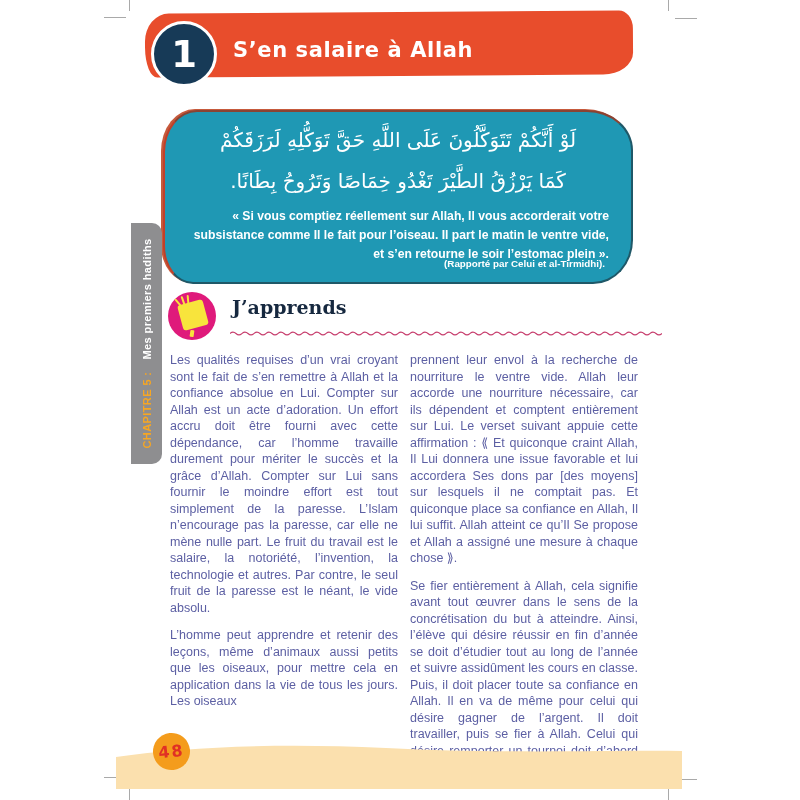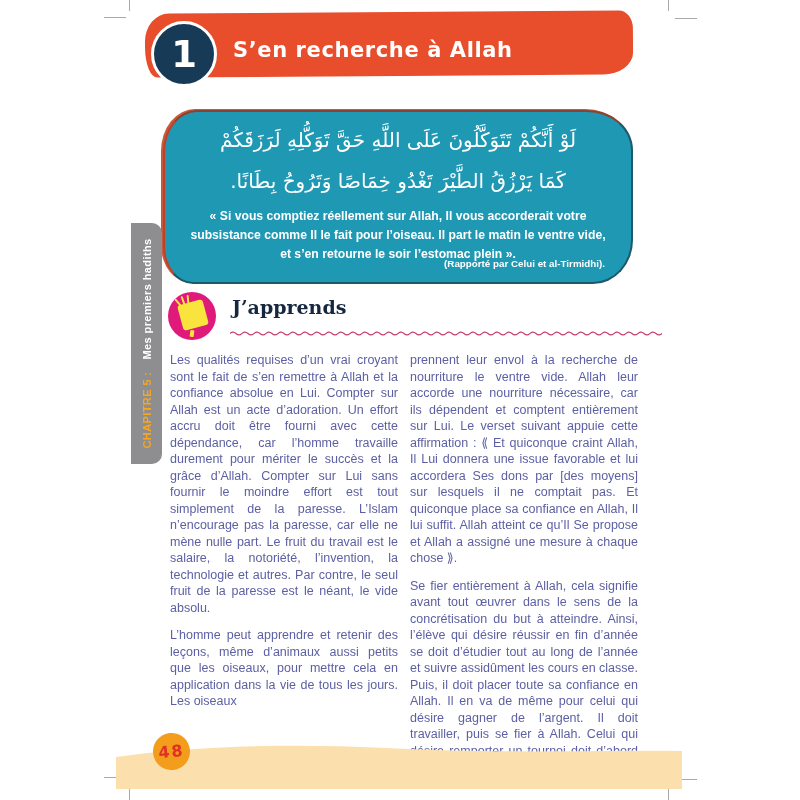--- a/index.html
+++ b/index.html
@@ -18,21 +18,21 @@
           font-family:"DejaVu Sans",sans-serif;}
   
   .hadith-box{position:absolute;left:163px;top:96px;width:470px;height:174px;background:#1F98B4;
           box-sizing:border-box;padding:8px 22px 10px 22px;
           border:2px solid;border-color:#8a4333 #1f5868 #1f5868 #c0402a;
           border-radius:34px 46px 40px 30px / 42px 40px 44px 38px;
           box-shadow:-2px -1px 0 0 #c65a3c;margin-top:14px;}
   .arabic{direction:rtl;text-align:center;color:#ffffff;font-family:"DejaVu Sans",sans-serif;
           font-size:20px;line-height:41px;}
   .translation{margin-top:5px;color:#ffffff;font-weight:bold;font-size:12.2px;line-height:19px;
-          text-align:center;}
+          text-align:right;}
   .source{position:absolute;right:26px;bottom:13px;color:#ffffff;font-weight:bold;font-size:9.8px;}
   
   .chapter-tab{position:absolute;left:131px;top:223px;width:31px;height:241px;background:#8E8E90;
           border-radius:0 10px 10px 0;display:flex;align-items:center;justify-content:center;}
   .chapter-tab .vtext{writing-mode:vertical-rl;transform:rotate(180deg);white-space:nowrap;
           font-size:11px;font-weight:bold;letter-spacing:.4px;}
   .chapter-label{color:#F6A623;}
   .chapter-name{color:#ffffff;margin-inline-start:9px;}
   
   .learn-icon{position:absolute;left:168px;top:292px;width:48px;height:48px;background:#DF1A7B;
@@ -65,21 +65,21 @@
   <div class="crop" style="left:104px;top:17px;width:22px;height:1px;"></div>
   <div class="crop" style="left:668px;top:0;width:1px;height:11px;"></div>
   <div class="crop" style="left:675px;top:18px;width:22px;height:1px;"></div>
   <div class="crop" style="left:104px;top:777px;width:22px;height:1px;"></div>
   <div class="crop" style="left:129px;top:783px;width:1px;height:17px;"></div>
   <div class="crop" style="left:675px;top:779px;width:22px;height:1px;"></div>
   <div class="crop" style="left:668px;top:783px;width:1px;height:17px;"></div>
 
   <div class="banner"></div>
   <div class="num-circle">1</div>
-  <div class="banner-title">S’en recherche à Allah</div>
+  <div class="banner-title">S’en salaire à Allah</div>
 
   <div class="hadith-box">
     <div class="arabic">
       <div>لَوْ أَنَّكُمْ تَتَوَكَّلُونَ عَلَى اللَّهِ حَقَّ تَوَكُّلِهِ لَرَزَقَكُمْ</div>
       <div>كَمَا يَرْزُقُ الطَّيْرَ تَغْدُو خِمَاصًا وَتَرُوحُ بِطَانًا.</div>
     </div>
     <div class="translation">« Si vous comptiez réellement sur Allah, Il vous accorderait votre subsistance comme Il le fait pour l’oiseau. Il part le matin le ventre vide, et s’en retourne le soir l’estomac plein ».</div>
     <div class="source">(Rapporté par Celui et al-Tirmidhi).</div>
   </div>
 

